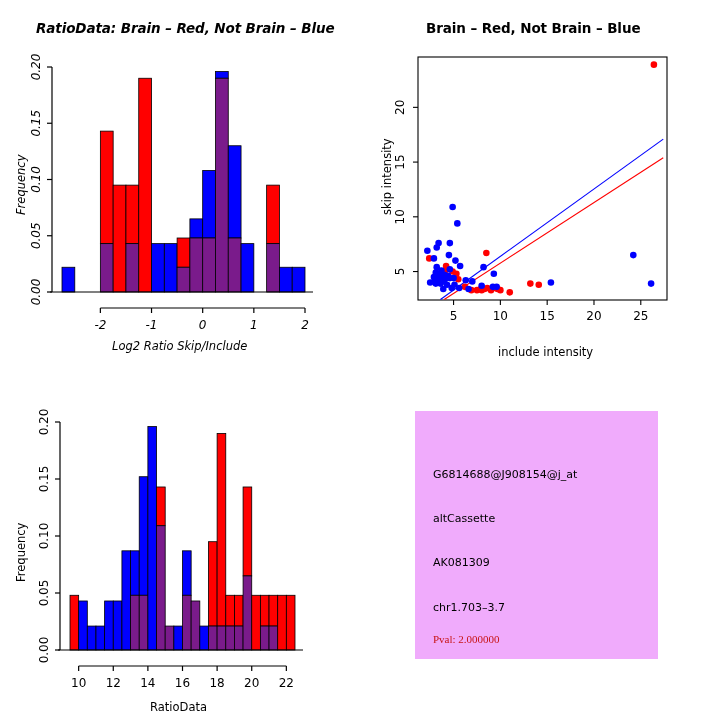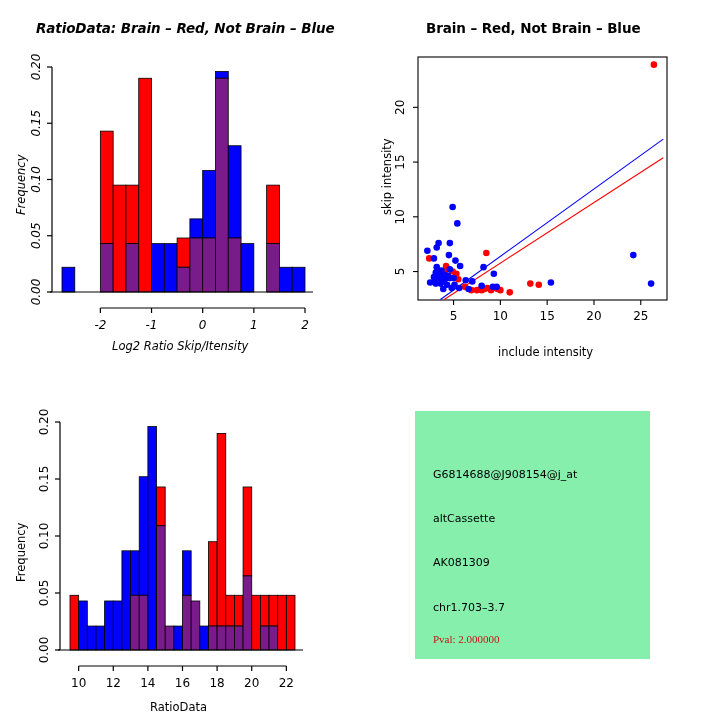--- a/index.html
+++ b/index.html
@@ -15,21 +15,21 @@
   .info-pval{color:#c81414;font-family:Liberation Serif, serif;}
 </style>
 </head>
 <body>
 
 <div class="page">
 
   <div class="panel" style="left:0;top:0;width:360px;height:360px;font-style:italic;">
     <div class="ttl" style="left:36px;top:20px;">RatioData: Brain – Red, Not Brain – Blue</div>
     <div class="axlab vtext" style="left:14px;top:215px;transform:rotate(-90deg);">Frequency</div>
-    <div class="axlab" style="left:112px;top:339px;">Log2 Ratio Skip/Itensity</div>
+    <div class="axlab" style="left:112px;top:339px;">Log2 Ratio Skip/Include</div>
     <svg width="360" height="330" viewBox="0 0 360 330">
       <g id="ratio-plot">
           <rect x="62" y="267.25" width="12.78947368421052" height="24.75" fill="#0000ff" stroke="#000" stroke-width="0.8"></rect>
           <rect x="100.36842105263158" y="131.12500000000003" width="12.789473684210535" height="112.49999999999997" fill="#ff0000" stroke="#000" stroke-width="0.8"></rect>
           <rect x="100.36842105263158" y="243.625" width="12.789473684210535" height="48.375" fill="#7a1b8b" stroke="#000" stroke-width="0.8"></rect>
           <rect x="113.15789473684211" y="185.125" width="12.78947368421052" height="106.875" fill="#ff0000" stroke="#000" stroke-width="0.8"></rect>
           <rect x="125.94736842105263" y="185.125" width="12.78947368421052" height="58.5" fill="#ff0000" stroke="#000" stroke-width="0.8"></rect>
           <rect x="125.94736842105263" y="243.625" width="12.78947368421052" height="48.375" fill="#7a1b8b" stroke="#000" stroke-width="0.8"></rect>
           <rect x="138.73684210526315" y="78.25" width="12.789473684210549" height="213.75" fill="#ff0000" stroke="#000" stroke-width="0.8"></rect>
           <rect x="151.5263157894737" y="243.625" width="12.78947368421052" height="48.375" fill="#0000ff" stroke="#000" stroke-width="0.8"></rect>
@@ -241,21 +241,21 @@
           <text x="217.1153846153846" y="327" font-family="&quot;DejaVu Sans&quot;,sans-serif" font-size="12" fill="#000" text-anchor="middle">18</text>
           <line x1="251.73076923076923" y1="306" x2="251.73076923076923" y2="311" stroke="#000" stroke-width="1.2"></line>
           <text x="251.73076923076923" y="327" font-family="&quot;DejaVu Sans&quot;,sans-serif" font-size="12" fill="#000" text-anchor="middle">20</text>
           <line x1="286.3461538461538" y1="306" x2="286.3461538461538" y2="311" stroke="#000" stroke-width="1.2"></line>
           <text x="286.3461538461538" y="327" font-family="&quot;DejaVu Sans&quot;,sans-serif" font-size="12" fill="#000" text-anchor="middle">22</text>
           <line x1="58" y1="290" x2="303" y2="290" stroke="#000" stroke-width="1"></line>
         </g>
     </svg>
   </div>
 
-  <div class="panel infobox" style="left:415px;top:411px;width:235px;height:248px;background:#86efac;">
+  <div class="panel infobox" style="left:415px;top:411px;width:235px;height:248px;background:#f0abfc;padding-left:8px;">
     <div class="info-line" style="left:18px;top:57px;">G6814688@J908154@j_at</div>
     <div class="info-line" style="left:18px;top:101px;">altCassette</div>
     <div class="info-line" style="left:18px;top:145px;">AK081309</div>
     <div class="info-line" style="left:18px;top:190px;text-align:center;">chr1.703–3.7</div>
     <div class="info-line info-pval" style="left:18px;top:222px;">Pval: 2.000000</div>
   </div>
 
 </div>
 
 </body></html>

